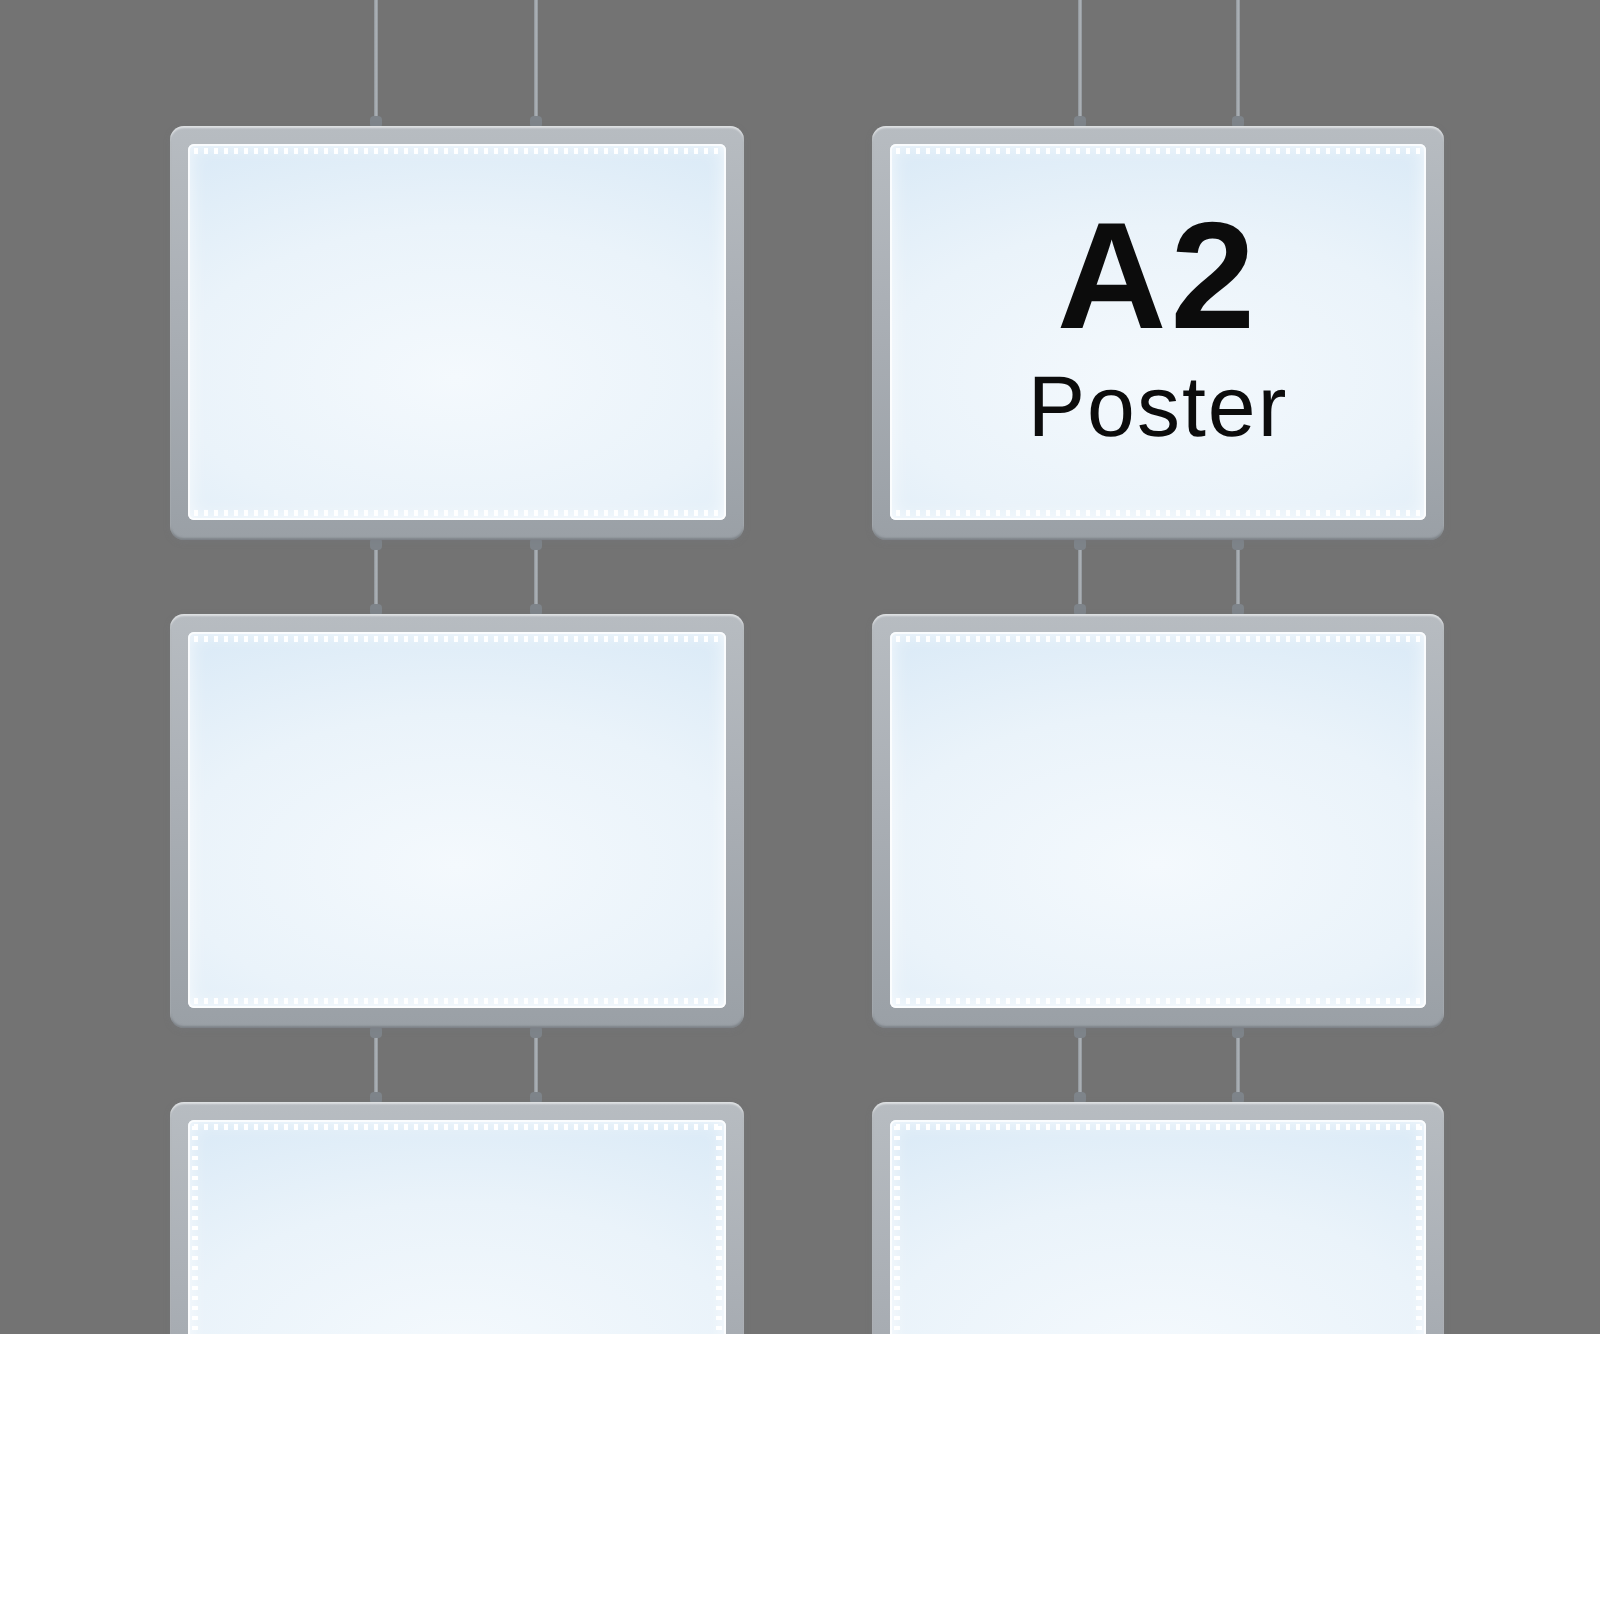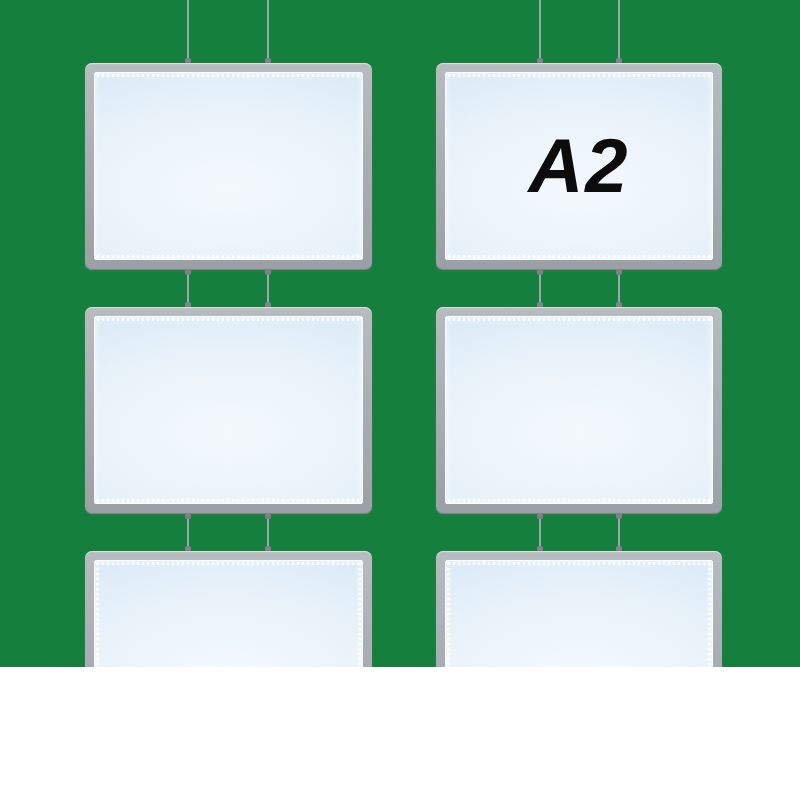--- a/index.html
+++ b/index.html
@@ -5,23 +5,22 @@
   html, body {
     margin: 0;
     padding: 0;
     background: #ffffff;
     font-family: "Liberation Sans", sans-serif;
   }
   .stage {
     position: relative;
     width: 800px;
     height: 667px;
-    background: #15803d;
+    background: #737373;
     overflow: hidden;
-    font-style: italic;
   }
 
   
   .cable {
     position: absolute;
     width: 2px;
     background: linear-gradient(90deg, #8d9398, #b0b5ba 55%, #8d9398);
   }
   .cable .nub-top,
   .cable .nub-bottom {
@@ -156,20 +155,21 @@
       <div class="led led-h led-bottom"></div>
     </div>
   </div>
 
   <div class="frame" style="left:436px; top:63px; width:286px;">
     <div class="panel">
       <div class="led led-h led-top"></div>
       <div class="led led-h led-bottom"></div>
       <div class="poster-text">
         <div class="poster-size">A2</div>
+        <div class="poster-kind">Poster</div>
       </div>
     </div>
   </div>
 
   <div class="frame" style="left:85px; top:307px;">
     <div class="panel">
       <div class="led led-h led-top"></div>
       <div class="led led-h led-bottom"></div>
     </div>
   </div>

